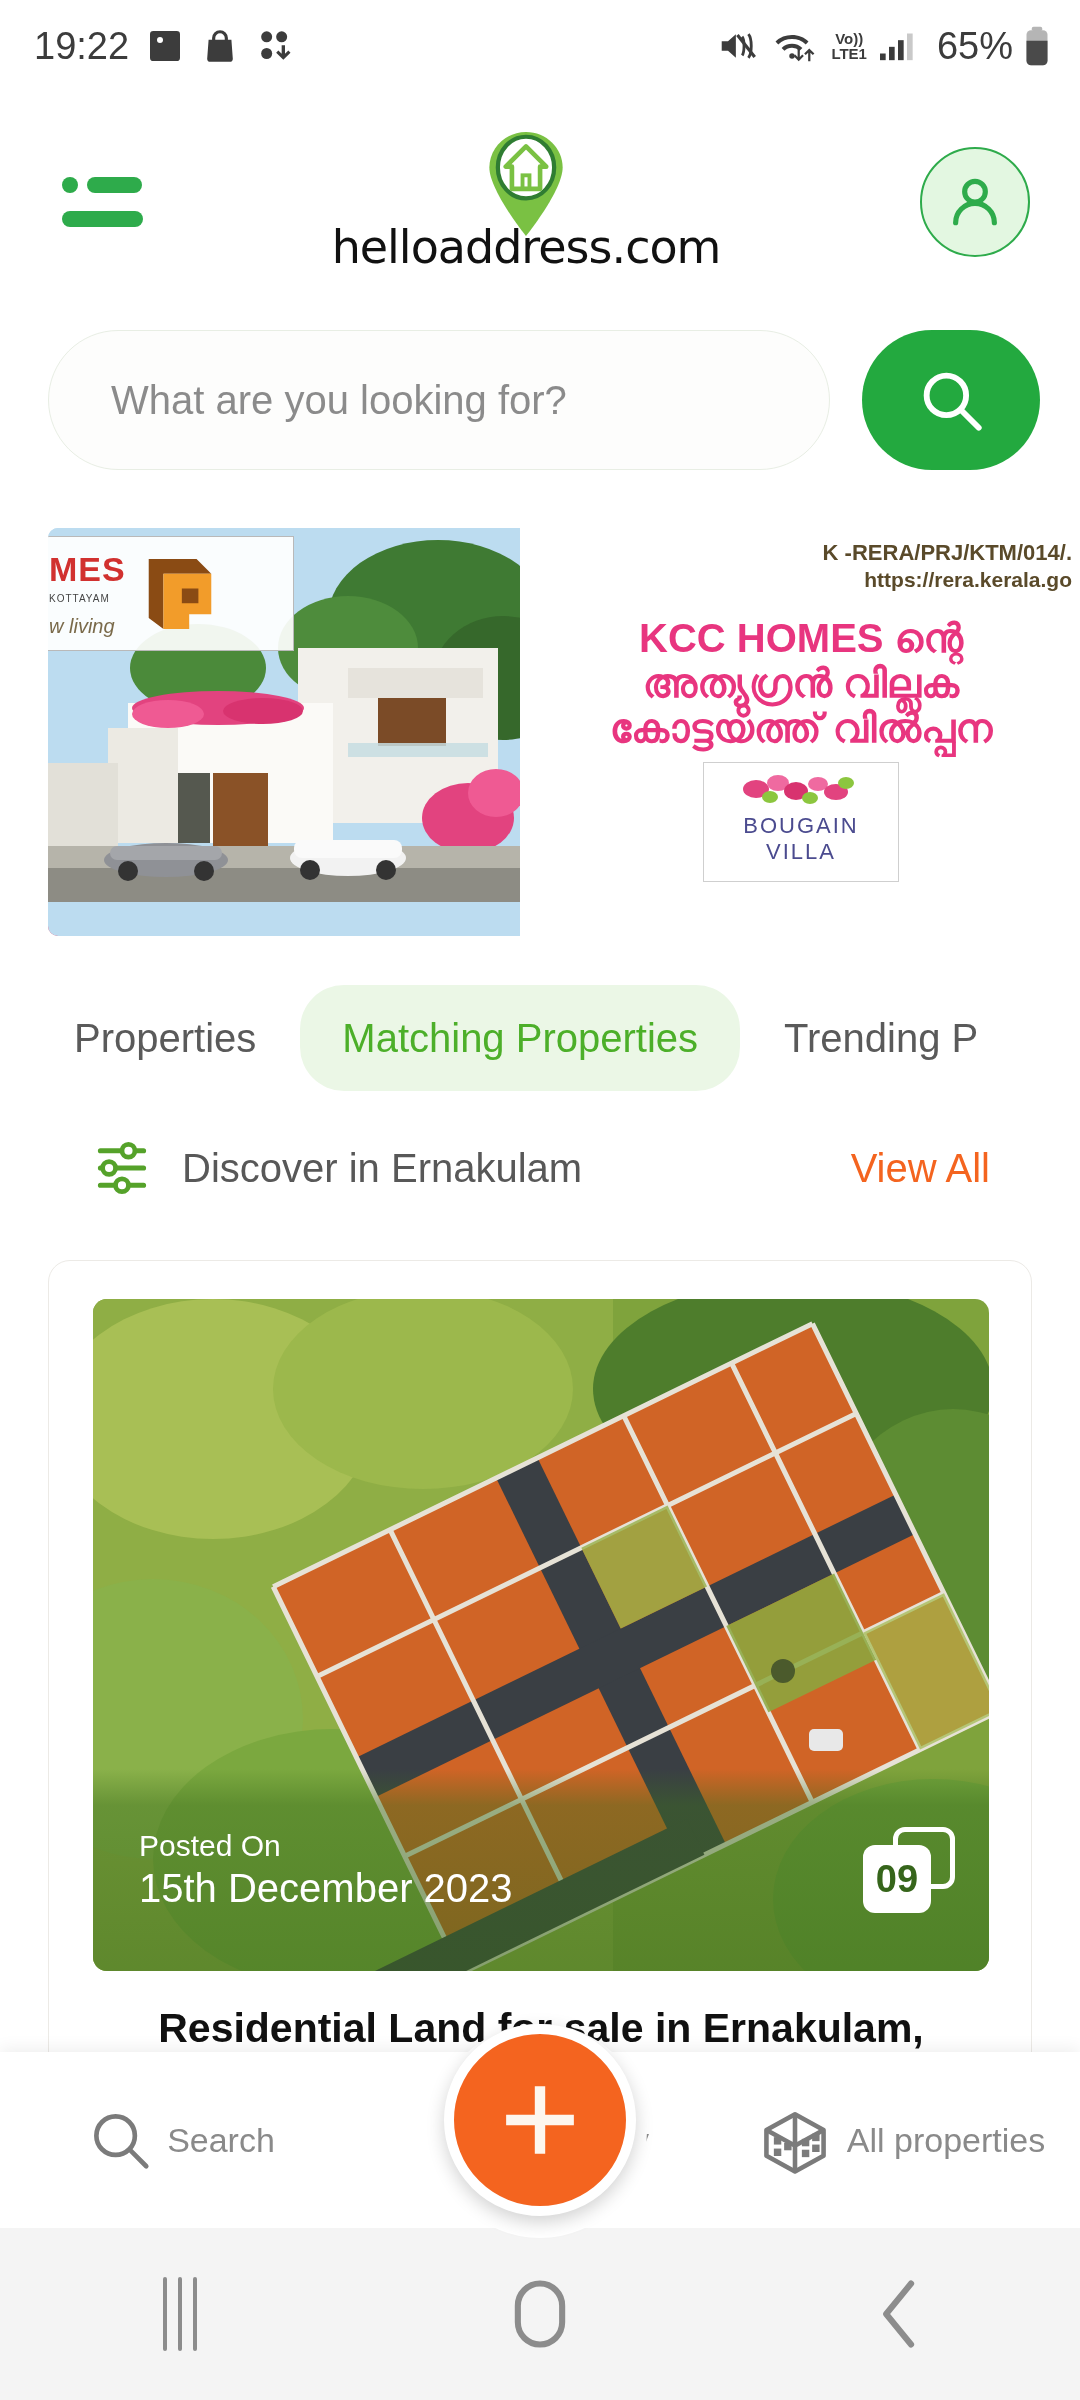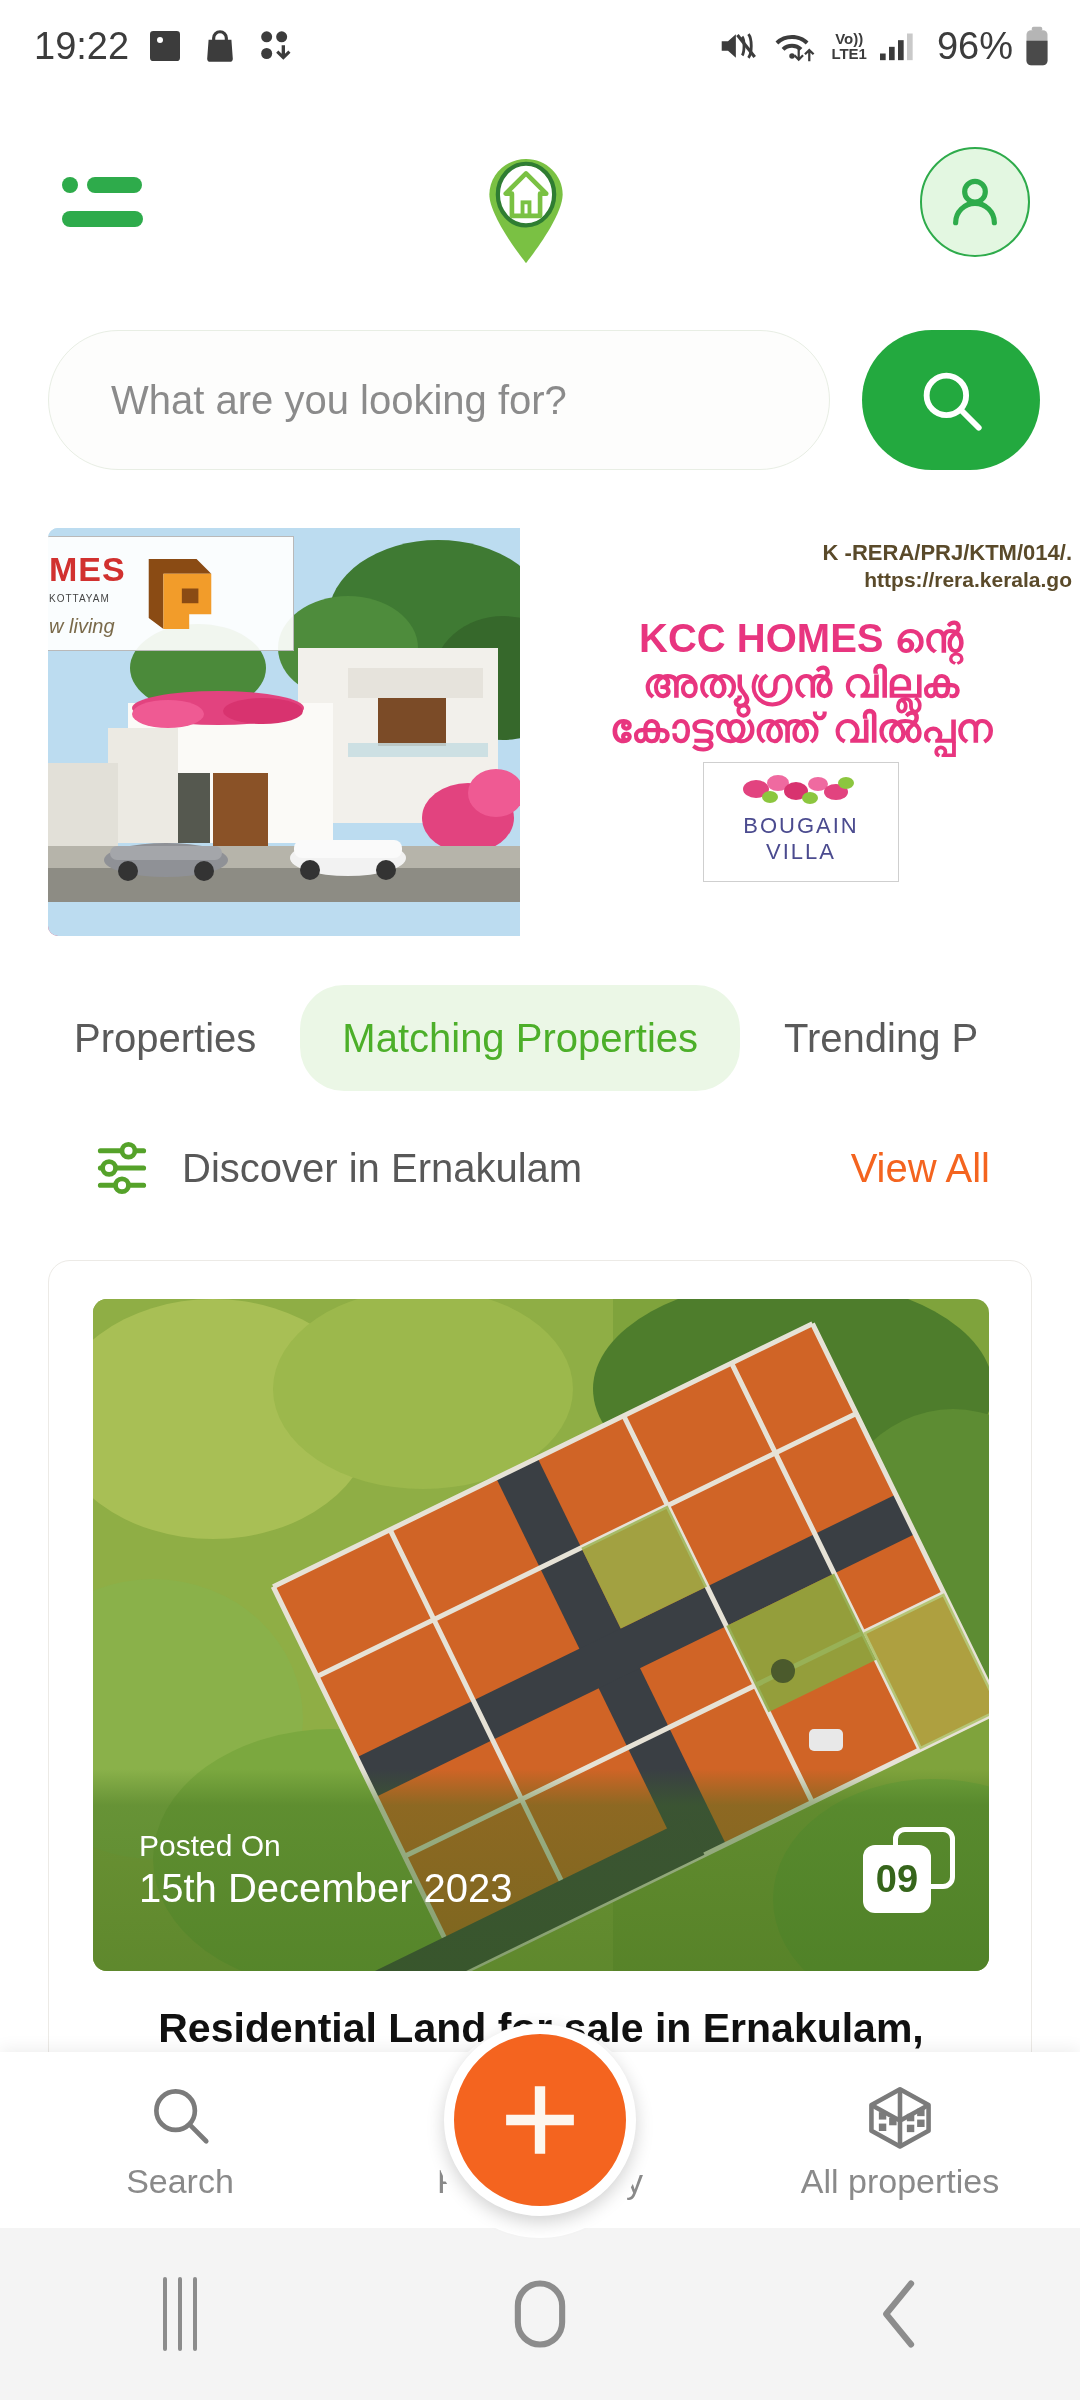--- a/index.html
+++ b/index.html
@@ -171,21 +171,21 @@
     line-height:1.35; white-space:nowrap; overflow:hidden;
   }
   .card-title .l2 { display:block; }
 
   
   .bottomnav {
     position:absolute; bottom:172px; left:0; width:1080px; height:176px;
     background:#fff; display:flex; align-items:center;
     box-shadow: 0 -3px 16px rgba(0,0,0,0.07);
   }
-  .nav-item { flex:1; display:flex; flex-direction:column; align-items:center;
+  .nav-item { flex:1; display:flex; flex-direction:row; align-items:center;
               justify-content:center; gap:12px; cursor:pointer; }
   .nav-label { font-size:34px; color:#8a8a8a; }
   .fab {
     position:absolute; left:50%; top:2024px; transform:translateX(-50%);
     width:172px; height:172px; border-radius:50%;
     background:#f4641f; display:flex; align-items:center; justify-content:center;
     box-shadow:0 6px 18px rgba(0,0,0,0.18); cursor:pointer; z-index:6;
     border:10px solid #ffffff; box-sizing:content-box;
   }
   .fab-notch {
@@ -241,21 +241,21 @@
       <div class="volte">
         <span>Vo))</span>
         <span>LTE1</span>
       </div>
       <svg class="sb-ico" width="44" height="40" viewBox="0 0 26 24">
         <rect x="1" y="16.5" width="3.4" height="4" fill="#3c3c3c"></rect>
         <rect x="6.4" y="12.5" width="3.4" height="8" fill="#3c3c3c"></rect>
         <rect x="11.8" y="8.5" width="3.4" height="12" fill="#3c3c3c"></rect>
         <rect x="17.2" y="4.5" width="3.4" height="16" fill="#c9c9c9"></rect>
       </svg>
-      <div class="sb-batt-text">96%</div>
+      <div class="sb-batt-text">65%</div>
       <svg class="sb-ico" width="26" height="42" viewBox="0 0 14 24">
         <rect x="4" y="1" width="6" height="2.4" rx="1" fill="#b5b5b5"></rect>
         <rect x="1" y="3" width="12" height="20" rx="2.6" fill="#b5b5b5"></rect>
         <path fill="#4a4a4a" d="M1 9h12v11.4a2.6 2.6 0 0 1-2.6 2.6H3.6A2.6 2.6 0 0 1 1 20.4z"></path>
       </svg>
     </div>
   </div>
 
   <div class="appbar">
 
@@ -269,20 +269,21 @@
 
     <div class="logo-wrap">
       <div class="logo-pin">
         <svg width="100" height="108" viewBox="0 0 50 56">
           <path d="M25 1C14.5 1 6 9.3 6 19.5 6 31.5 25 55 25 55s19-23.5 19-35.5C44 9.3 35.5 1 25 1z" fill="#7ac143"></path>
           <ellipse cx="25" cy="19.5" rx="14.6" ry="16" fill="#ffffff" stroke="#2f7d32" stroke-width="2.2"></ellipse>
           <path d="M25 8.5 14.5 19h3.2v11.5h14.6V19h3.2z" fill="none" stroke="#7ac143" stroke-width="2.4" stroke-linejoin="round"></path>
           <rect x="23.2" y="23.5" width="3.6" height="7" fill="none" stroke="#7ac143" stroke-width="2"></rect>
         </svg>
       </div>
+      <div class="logo-text">helloaddress.com</div>
     </div>
 
     <div class="avatar">
       <svg width="62" height="62" viewBox="0 0 24 24">
         <circle cx="12" cy="8" r="4" fill="none" stroke="#2eab4b" stroke-width="2"></circle>
         <path d="M4.5 20a7.5 7.5 0 0 1 15 0" fill="none" stroke="#2eab4b" stroke-width="2" stroke-linecap="round"></path>
       </svg>
     </div>
   </div>
 

